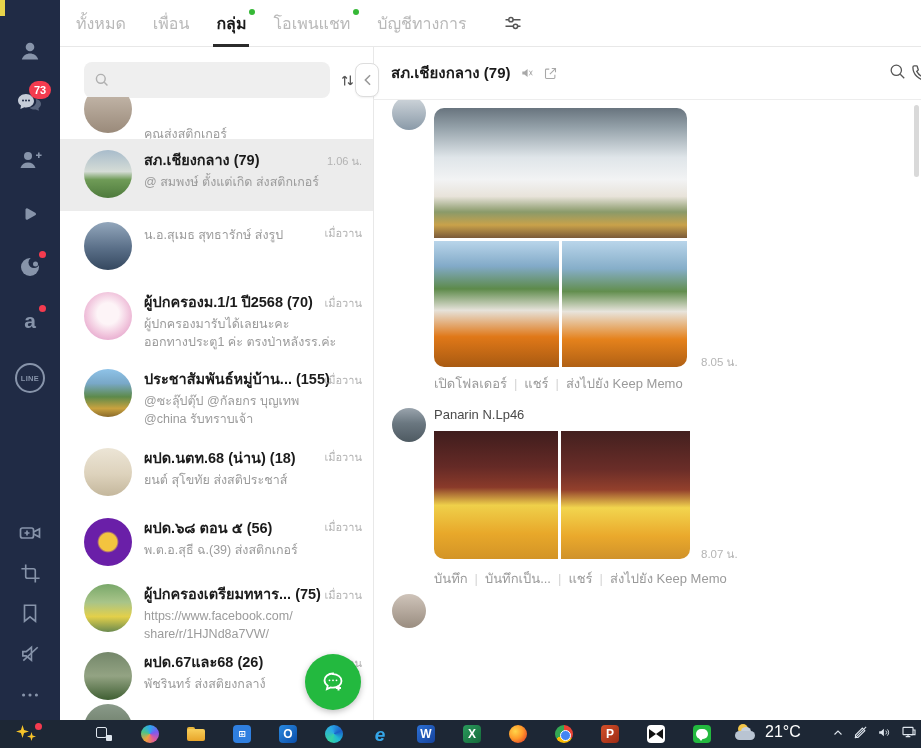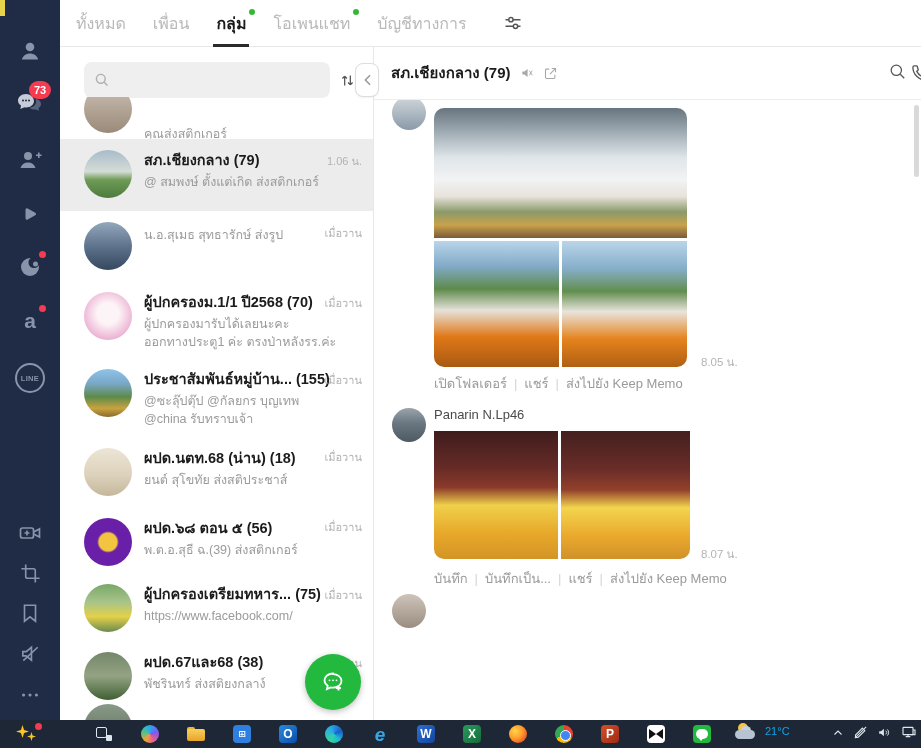--- a/index.html
+++ b/index.html
@@ -73,21 +73,21 @@
 
   
   .taskbar { position:absolute; left:0; bottom:0; width:921px; height:28px; background:#1d2735; display:flex; align-items:center; z-index:10; }
   .tb-widgets { position:absolute; left:14px; top:3px; width:34px; height:22px; }
   .spark { position:absolute; background:#f8c52a; clip-path:polygon(50% 0,62% 38%,100% 50%,62% 62%,50% 100%,38% 62%,0 50%,38% 38%); }
   .tb-apps { position:absolute; left:94px; top:4px; display:flex; gap:26px; align-items:center; }
   .tbi { width:20px; height:20px; display:flex; align-items:center; justify-content:center; font-weight:bold; position:relative; }
   .sq { width:18px; height:18px; border-radius:4px; display:flex; align-items:center; justify-content:center; color:#fff; font-size:12px; font-weight:bold; }
   .circ { width:18px; height:18px; border-radius:50%; }
   .tb-weather { position:absolute; left:735px; top:3px; display:flex; align-items:center; gap:8px; }
-  .temp { color:#0ea5e9; font-size:11px; }
+  .temp { color:#ffffff; font-size:16px; }
   .tray { position:absolute; right:4px; top:4px; display:flex; align-items:center; gap:9px; color:#dfe6ee; }
 
   .folder-ic { position:relative; width:18px; height:14px; }
   .folder-ic .fback { position:absolute; left:0; top:2px; width:18px; height:12px; border-radius:2px; background:linear-gradient(180deg,#f8cf5a,#e8a52a); }
   .folder-ic .ftab { position:absolute; left:0; top:0; width:8px; height:4px; border-radius:2px 2px 0 0; background:#e8b53a; }
   .tv-ic { position:relative; width:16px; height:14px; }
   .tv-ic .r1 { position:absolute; left:0; top:0; width:11px; height:11px; border:1.5px solid #dfe6ee; border-radius:2px; }
   .tv-ic .r2 { position:absolute; right:0; bottom:0; width:6px; height:6px; background:#dfe6ee; border-radius:1px; }
   .cloud-ic { position:relative; width:22px; height:16px; }
   .cloud-ic .moon { position:absolute; left:3px; top:0; width:10px; height:10px; border-radius:50%; background:#f3c64a; }
@@ -288,28 +288,29 @@
         <div class="cmsg">พ.ต.อ.สุธี ฉ.(39) ส่งสติกเกอร์</div>
         </div>
       <span class="ctime" style="top:16px">เมื่อวาน</span>
     </div>
 
     <div class="citem" style="top:526px;height:73px">
       <div class="cav" style="background: linear-gradient(rgb(121, 168, 106) 0%, rgb(168, 196, 137) 38%, rgb(227, 208, 74) 68%, rgb(107, 138, 79) 100%);"></div>
       <div class="ctxt">
           <div class="cname">ผู้ปกครองเตรียมทหาร... (75)</div>
         <div class="cmsg">https://www.facebook.com/</div>
+        <div class="cmsg" style="margin-top:0">share/r/1HJNd8a7VW/</div>
         </div>
       <span class="ctime">เมื่อวาน</span>
     </div>
 
     <div class="citem" style="top:599px;height:55px;padding-top:6px">
       <div class="cav" style="background: linear-gradient(rgb(116, 135, 106) 0%, rgb(147, 163, 131) 50%, rgb(63, 95, 51) 100%);"></div>
       <div class="ctxt">
-          <div class="cname">ผปด.67และ68 (38)</div>
+          <div class="cname">ผปด.67และ68 (26)</div>
         <div class="cmsg">พัชรินทร์ ส่งสติยงกลาง์</div>
         </div>
       <span class="ctime" style="top:8px">เมื่อวาน</span>
     </div>
 
     <div class="cav" style="position: absolute; left: 24px; top: 657px; background: linear-gradient(rgb(138, 154, 138), rgb(85, 102, 76));"></div>
 
     <div class="fab">
       <svg width="28" height="28" viewBox="0 0 28 28" fill="none" stroke="#fff" stroke-width="1.8">
           <path d="M14 5.5c-4.7 0-8.5 3-8.5 6.8 0 2.2 1.3 4.1 3.2 5.4l-.8 3.4 3.7-1.7c.8.2 1.6.3 2.4.3 4.7 0 8.5-3 8.5-6.8s-3.8-6.7-8.5-6.7z"></path>

